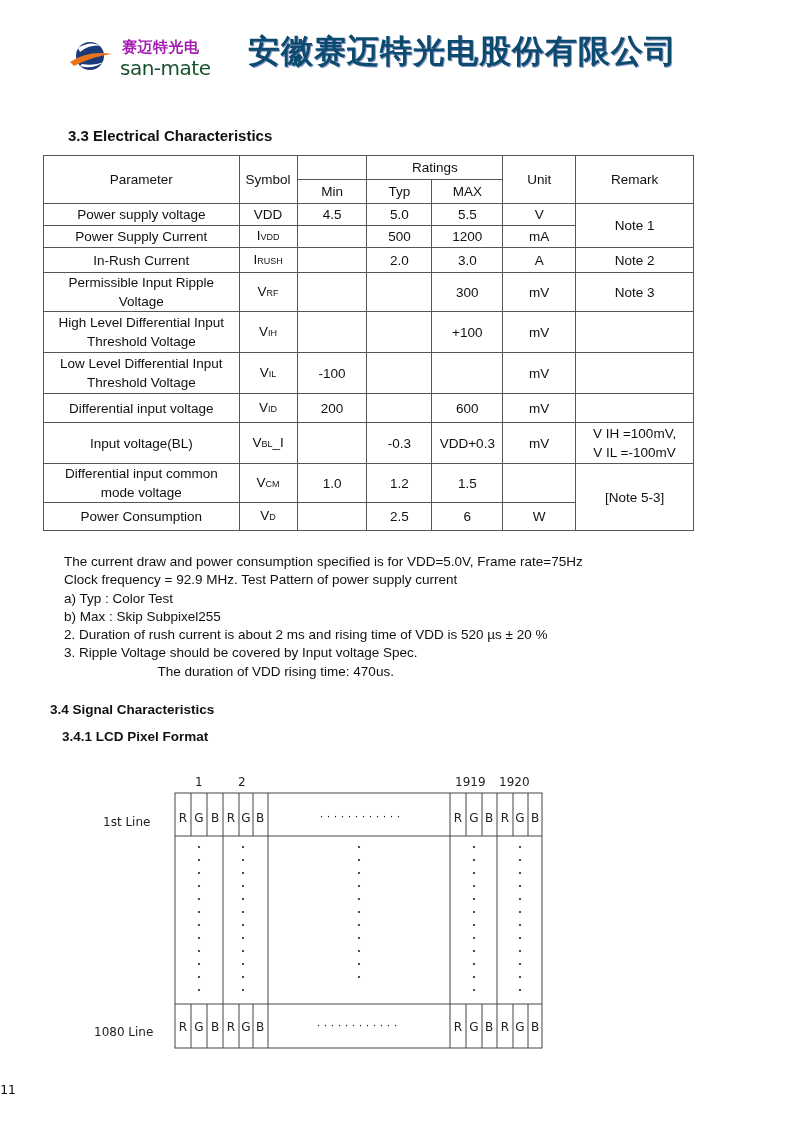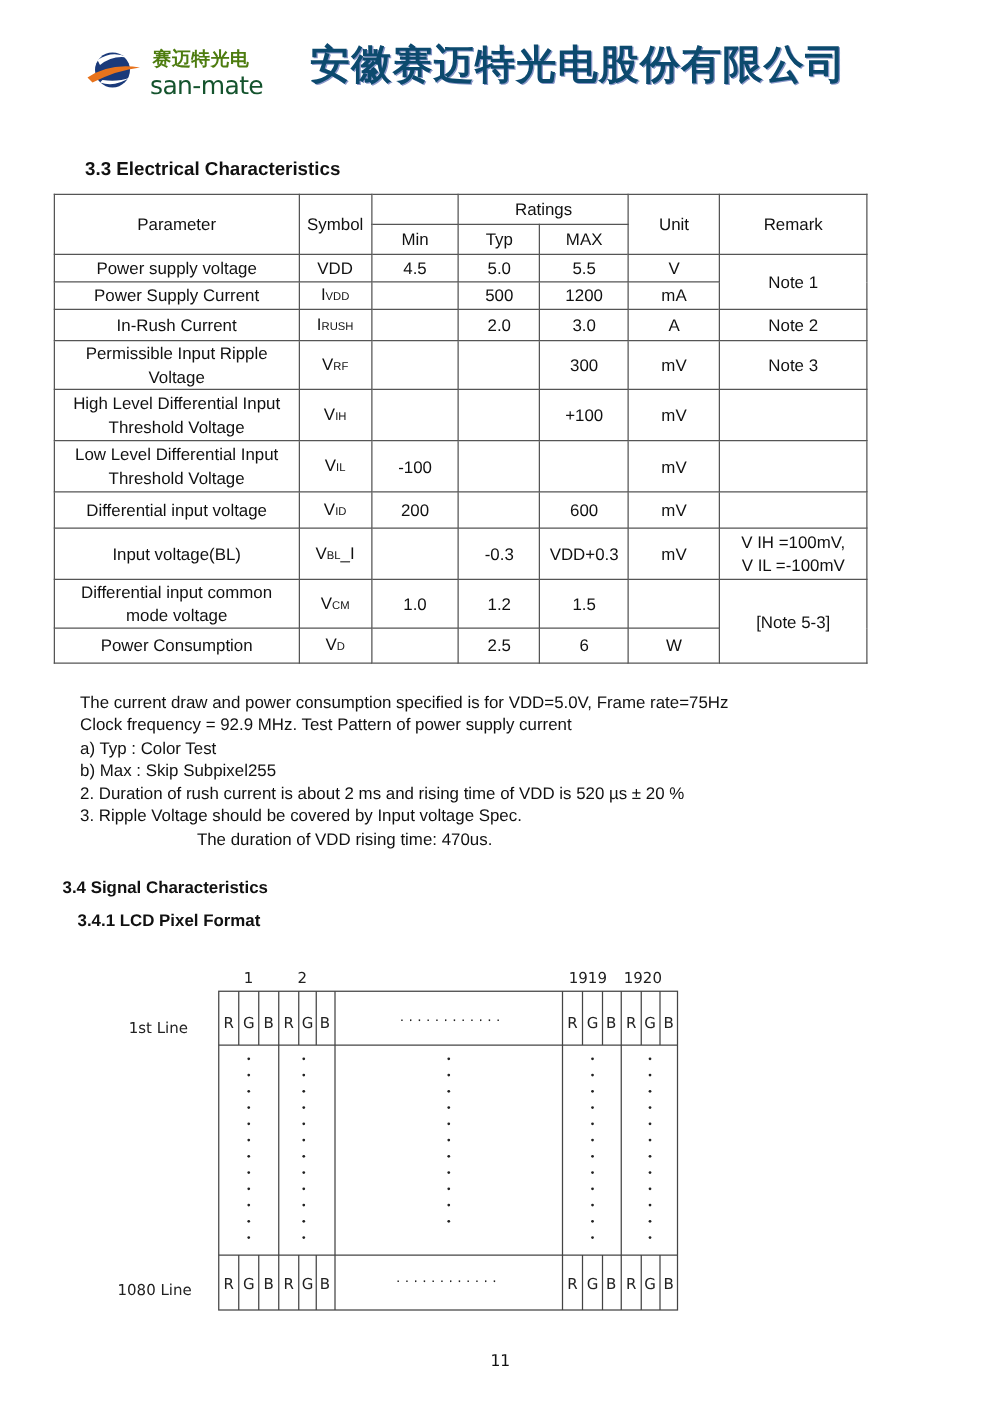--- a/index.html
+++ b/index.html
@@ -1,33 +1,33 @@
 <!DOCTYPE html>
 <html><head>
 <meta charset="utf-8">
 <style>
   html, body { margin:0; padding:0; background:#fff; }
   body { width:800px; height:1131px; position:relative; overflow:hidden; font-family:"Liberation Sans", sans-serif; color:#111; }
   .header { position:absolute; left:0; top:0; width:800px; height:100px; }
   .logo { position:absolute; left:68px; top:34px; width:150px; height:52px; }
   .logo-mark { position:absolute; left:0; top:2px; width:46px; height:40px; }
-  .logo-cn { position:absolute; left:54px; top:4px; font-size:15px; font-weight:bold; color:#4d7c0f; letter-spacing:0.5px; white-space:nowrap; }
+  .logo-cn { position:absolute; left:54px; top:4px; font-size:15px; font-weight:bold; color:#a21caf; letter-spacing:0.5px; white-space:nowrap; }
   .logo-en { position:absolute; left:52px; top:22px; font-size:20px; color:#14532d; white-space:nowrap; font-family:"DejaVu Sans", sans-serif; letter-spacing:-0.5px; }
   .company { position:absolute; left:248px; top:30px; font-size:32px; font-weight:bold; color:#0c4a6e; letter-spacing:1px; white-space:nowrap; text-shadow:1px 1px 0 #8a96c8; }
   .h1 { position:absolute; left:68px; top:127px; font-size:15px; font-weight:bold; white-space:nowrap; }
   table.ec { position:absolute; left:43px; top:155px; width:651px; border-collapse:collapse; font-size:13.5px; }
   table.ec td { border:1px solid #555; text-align:center; vertical-align:middle; padding:0 2px; line-height:19px; }
   .sub { font-size:9px; vertical-align:baseline; }
   .notes { position:absolute; left:64px; top:553px; font-size:13.5px; line-height:18.3px; white-space:nowrap; }
   .notes div { height:18.3px; }
   .h2 { position:absolute; left:50px; top:702px; font-size:13.5px; font-weight:bold; white-space:nowrap; }
   .h3 { position:absolute; left:62px; top:729px; font-size:13.5px; font-weight:bold; white-space:nowrap;text-align:center; }
   .diagram { position:absolute; left:0; top:760px; width:800px; height:300px; }
   .diagram text { font-family:"DejaVu Sans", sans-serif; }
-  .page-num { position:absolute; left:0; width:800px; top:1082px; text-align:center; font-size:13px; font-family:"DejaVu Sans Mono", monospace; }
+  .page-num { position:absolute; left:0; width:800px; top:1082px; font-size:13px; font-family:"DejaVu Sans Mono", monospace; }
 </style>
 </head>
 <body>
 
 <div class="header">
   <div class="logo">
     <svg class="logo-mark" viewBox="0 0 46 40">
       <ellipse cx="22" cy="20" rx="14" ry="14" fill="#1a3a7a"></ellipse>
       <path d="M2 26 Q20 14 44 18 Q26 20 6 30 Z" fill="#e8731c"></path>
       <path d="M10 12 Q22 4 34 10 Q22 8 12 16 Z" fill="#fff"></path>

